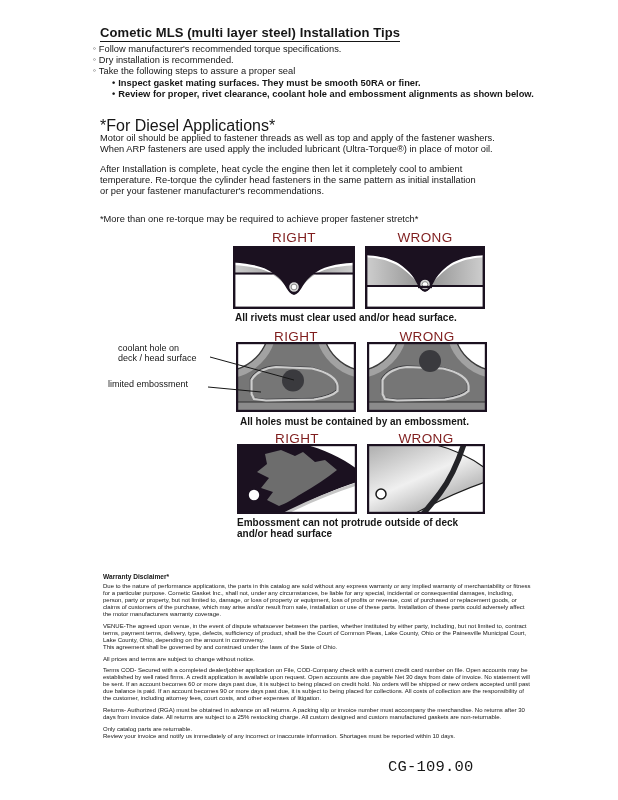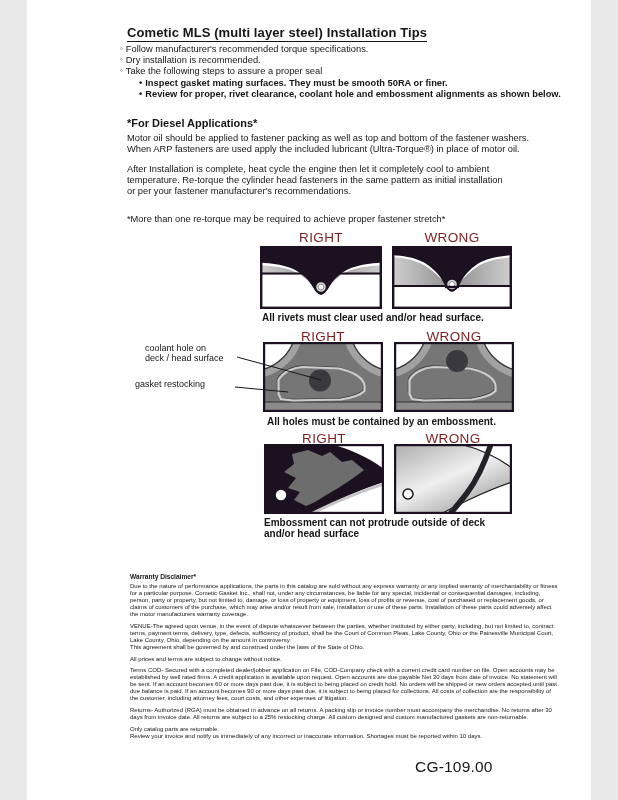--- a/index.html
+++ b/index.html
@@ -1,57 +1,57 @@
 <!DOCTYPE html>
 <html><head>
 <meta charset="utf-8">
 <style>
   html,body{margin:0;padding:0;background:#e9e9e9;}
   .page{
-    position:relative;width:564px;height:800px;background:#ffffff;
+    position:relative;width:618px;height:800px;background:#ffffff;
     font-family:"Liberation Sans","DejaVu Sans",sans-serif;color:#161616;
     overflow:hidden;margin:0 auto;
   }
   .abs{position:absolute;}
   .page-title{
     left:100px;top:25px;font-size:13px;font-weight:bold;
     border-bottom:1.6px solid #161616;padding-bottom:1px;letter-spacing:.1px;
   }
   .intro{left:93px;top:44px;font-size:9.3px;line-height:11.2px;width:460px;}
   .b{white-space:pre-line;}
   .b.main::before{content:"◦";font-size:8px;margin-right:3px;position:relative;top:-1px;}
   .b.sub{margin-left:19px;font-weight:bold;}
   .b.sub::before{content:"•";margin-right:3px;}
-  .diesel-heading{left:100px;top:117px;font-size:11px;font-weight:bold;}
+  .diesel-heading{left:100px;top:117px;font-size:16px;font-weight:normal;}
   .body-par{font-size:9.3px;line-height:10.9px;white-space:pre-line;width:460px;}
   .rw-label{font-size:13.5px;letter-spacing:.4px;text-align:center;color:#7f1d1d;}
   .caption{font-size:10px;font-weight:bold;white-space:pre-line;line-height:11px;}
   .annot{font-size:9px;line-height:10.4px;text-align:left;white-space:pre-line;}
   .warranty-heading{left:103px;top:573px;font-size:6.6px;font-weight:bold;}
   .disclaimer{left:103px;top:583px;width:430px;font-size:6px;line-height:7.1px;}
   .disclaimer p{margin:0 0 4.4px 0;white-space:pre-line;}
-  .doc-code{left:388px;top:758px;font-size:15.5px;letter-spacing:.2px;}
+  .doc-code{left:388px;top:758px;font-size:15.5px;letter-spacing:.2px;font-family:Liberation Mono, monospace;}
   svg{display:block;}
 </style>
 </head>
 <body>
 
 <div class="page">
 
   <div class="abs page-title">Cometic MLS (multi layer steel) Installation Tips</div>
   <div class="abs intro">
     <div class="b main">Follow manufacturer's recommended torque specifications.</div>
     <div class="b main">Dry installation is recommended.</div>
     <div class="b main">Take the following steps to assure a proper seal</div>
     <div class="b sub">Inspect gasket mating surfaces.  They must be smooth 50RA or finer.</div>
     <div class="b sub">Review for proper, rivet clearance, coolant hole and embossment alignments as shown below.</div>
   </div>
 
   <div class="abs diesel-heading">*For Diesel Applications*</div>
-  <div class="abs body-par" style="left:100px;top:133px;">Motor oil should be applied to fastener packing as well as top and bottom of the fastener washers.
+  <div class="abs body-par" style="left:100px;top:133px;">Motor oil should be applied to fastener threads as well as top and apply of the fastener washers.
 When ARP fasteners are used apply the included lubricant (Ultra-Torque®) in place of motor oil.</div>
   <div class="abs body-par" style="left:100px;top:164px;">After Installation is complete, heat cycle the engine then let it completely cool to ambient
 temperature. Re-torque the cylinder head fasteners in the same pattern as initial installation
 or per your fastener manufacturer's recommendations.</div>
   <div class="abs body-par" style="left:100px;top:214px;">*More than one re-torque may be required to achieve proper fastener stretch*</div>
 
   <div class="abs rw-label" style="left:233px;top:230px;width:122px;">RIGHT</div>
   <div class="abs rw-label" style="left:365px;top:230px;width:120px;">WRONG</div>
 
   <svg class="abs" style="left:233px;top:246px;" width="122" height="63" viewBox="0 0 122 63">
@@ -82,21 +82,21 @@
     <rect x="1.2" y="1.2" width="117.6" height="60.6" fill="none" stroke="#1b1120" stroke-width="2.4"></rect>
   </svg>
 
   <div class="abs caption" style="left:235px;top:312px;">All rivets must clear used and/or head surface.</div>
 
   <div class="abs rw-label" style="left:236px;top:329px;width:120px;">RIGHT</div>
   <div class="abs rw-label" style="left:367px;top:329px;width:120px;">WRONG</div>
 
   <div class="abs annot" style="left:118px;top:343px;width:90px;">coolant hole on
 deck / head surface</div>
-  <div class="abs annot" style="left:108px;top:379px;width:100px;">gasket restocking</div>
+  <div class="abs annot" style="left:108px;top:379px;width:100px;">limited embossment</div>
 
   <svg class="abs" style="left:236px;top:342px;" width="120" height="70" viewBox="0 0 120 70">
     <rect x="0" y="0" width="120" height="70" fill="#767676"></rect>
     <circle cx="-12" cy="-16" r="49" fill="none" stroke="#a2a2a2" stroke-width="7"></circle>
     <circle cx="132" cy="-16" r="49" fill="none" stroke="#a2a2a2" stroke-width="7"></circle>
     <circle cx="-12" cy="-16" r="45" fill="#ffffff" stroke="#3c3c3c" stroke-width="1.3"></circle>
     <circle cx="132" cy="-16" r="45" fill="#ffffff" stroke="#3c3c3c" stroke-width="1.3"></circle>
     <line x1="0" y1="60" x2="120" y2="60" stroke="#474747" stroke-width="1.3"></line>
     <rect x="0" y="60.8" width="120" height="7.6" fill="#8b8b8b"></rect>
     <path d="M16.8,55.8 L14.3,50.8 L14.3,36.8 C18.8,28.8 28.8,24.3 38.8,23.8 L74.8,25.3 C90.8,28.8 99.8,35.8 100.3,42.8 L100.3,47.8 C95.8,52.3 86.8,54.8 76.8,56.3 L28.8,57.3 Z" fill="none" stroke="#3e3e42" stroke-width="1"></path>

